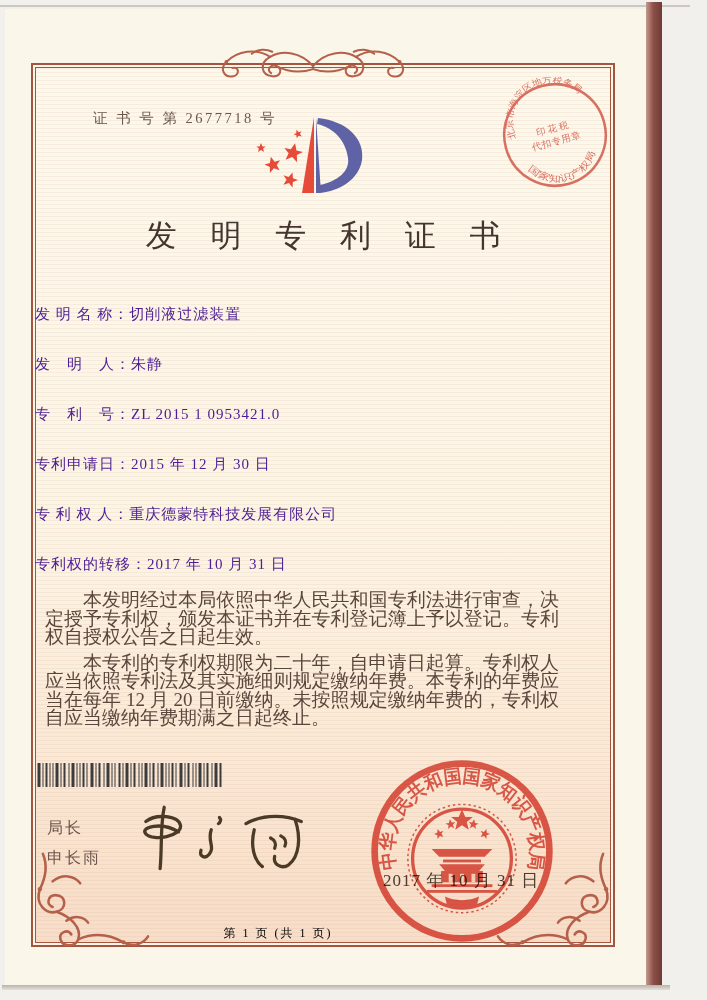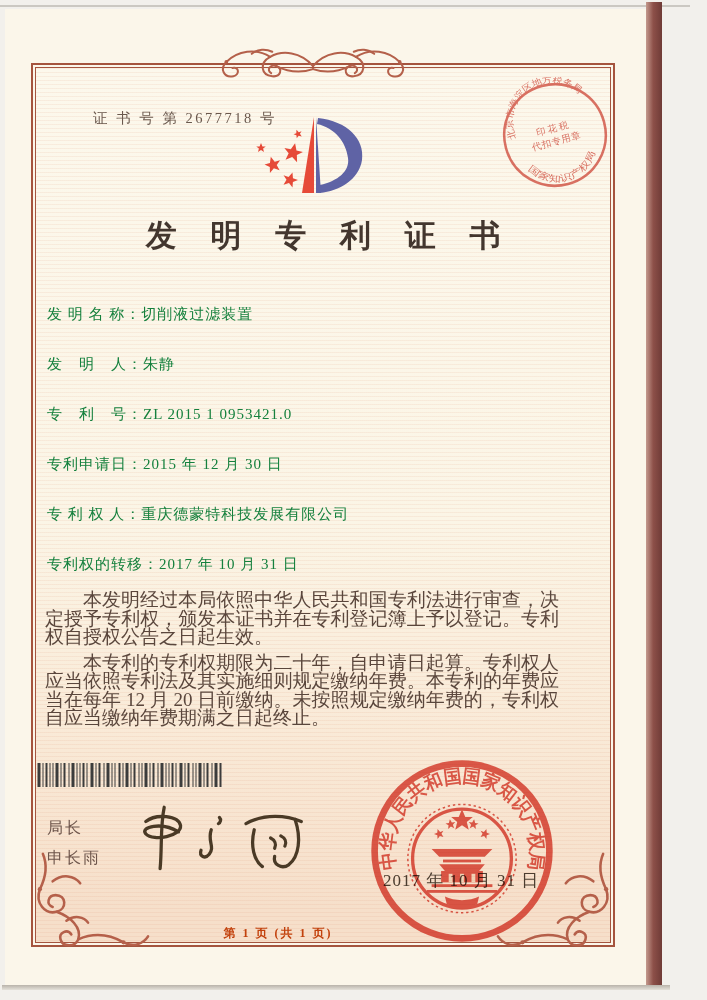--- a/index.html
+++ b/index.html
@@ -23,31 +23,31 @@
   }
   .frame-inner{
     width:100%;height:100%;box-sizing:border-box;border:1px solid #a5543e;
     background:
       repeating-linear-gradient(to bottom, rgba(216,130,96,0.10) 0 1px, rgba(216,130,96,0) 1px 4px),
       linear-gradient(to bottom,#fcf8ec 0%,#fbf5e6 52%,#f9e9d6 78%,#f6dfca 96%);
   }
   .abs{position:absolute;}
   .cert-no{left:42px;top:100px;font-size:14.5px;letter-spacing:2.5px;color:#6a584d;margin-left:46px;}
   .title{left:26px;top:206px;width:584px;text-align:center;font-size:31px;
-    letter-spacing:13px;padding-left:13px;box-sizing:border-box;color:#43362e;font-weight:700;}
-  .field{left:42px;font-size:15px;color:#15803d;letter-spacing:1px;white-space:nowrap;}
+    letter-spacing:13px;padding-left:13px;box-sizing:border-box;color:#43362e;font-weight:400;}
+  .field{left:30px;font-size:15px;color:#4c1d95;letter-spacing:1px;white-space:nowrap;}
   .f1{top:296px}.f2{top:346px}.f3{top:396px}.f4{top:446px}.f5{top:496px}.f6{top:546px}
   .body-text{left:40px;top:582px;width:514px;font-size:19px;line-height:18.5px;
     color:#5a463c;text-align:justify;}
   .body-text p{margin:0 0 7px 0;text-indent:2em;}
   .sig-block{left:42px;top:804px;font-size:16px;line-height:30px;color:#6e564c;letter-spacing:2px;}
   .seal-date{left:378px;top:860px;font-size:17px;color:#4e453b;letter-spacing:1px;
     mix-blend-mode:multiply;z-index:6;}
   .footer{left:118px;top:916px;width:310px;text-align:center;font-size:12px;
-    letter-spacing:2px;color:#c2410c;font-weight:bold;}
+    letter-spacing:2px;color:#000000;}
   svg{display:block;}
   .stamp-tax{left:492px;top:68px;z-index:5;mix-blend-mode:multiply;opacity:.82;}
   .seal-main{left:362px;top:747px;z-index:5;mix-blend-mode:multiply;opacity:.9;}
   .barcode{left:32px;top:754px;}
   .signature{left:120px;top:786px;}
   .logo{left:248px;top:104px;}
   .orn-top{left:206px;top:32px;}
   .orn-bl{left:28px;top:842px;}
   .orn-br{left:490px;top:842px;}
   .defs-holder{position:absolute;width:0;height:0;overflow:hidden;}

